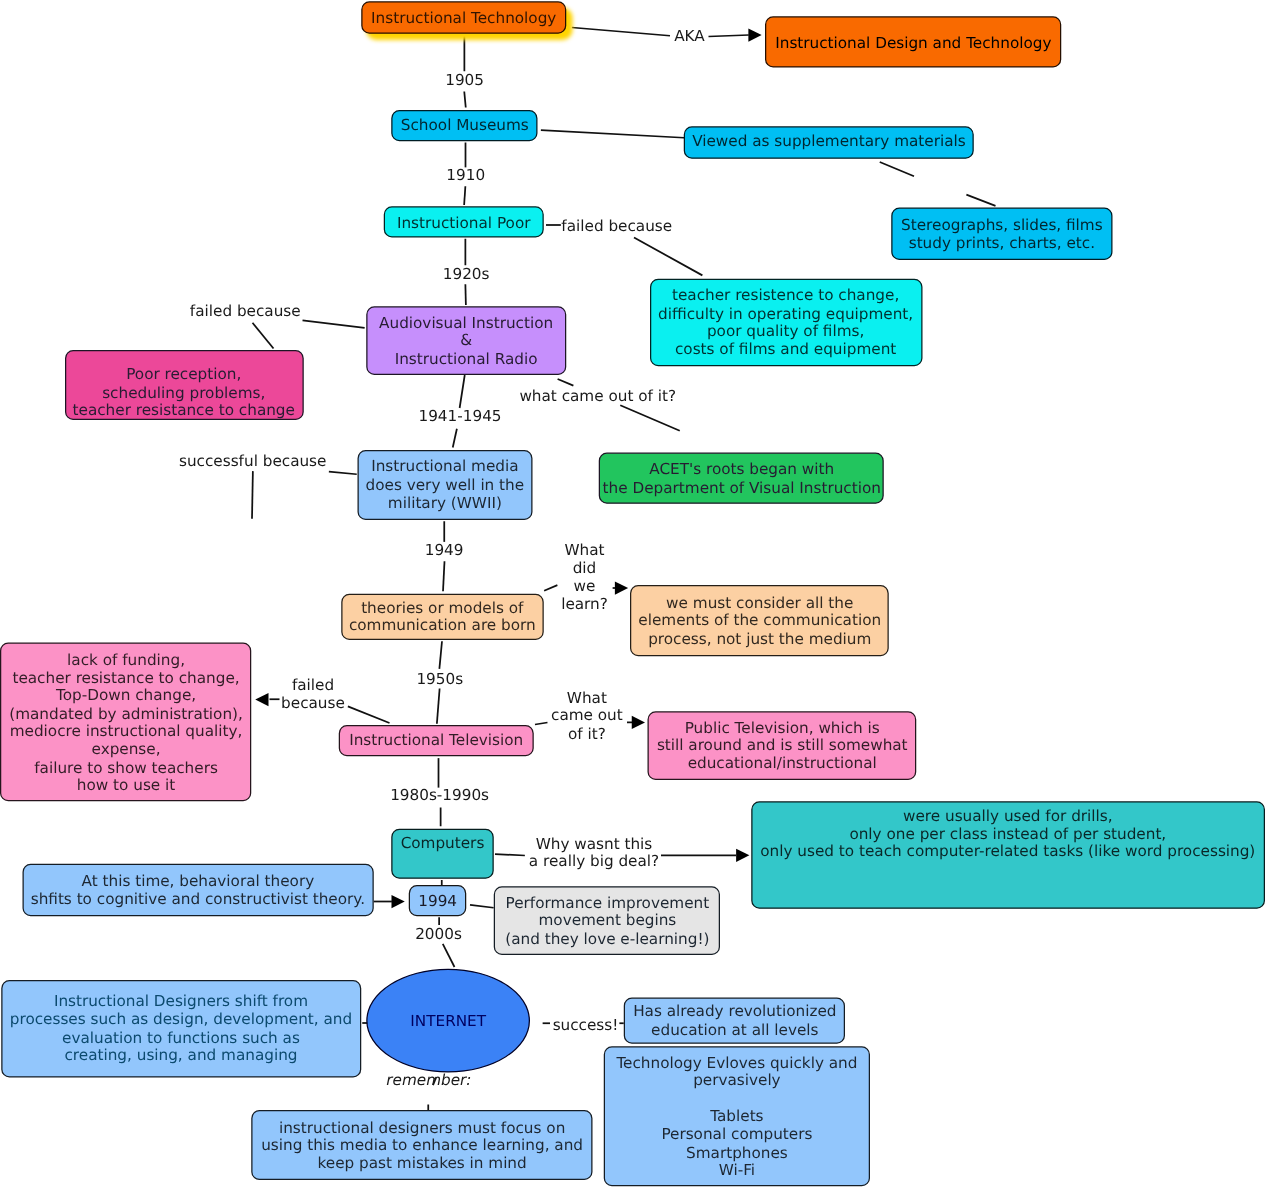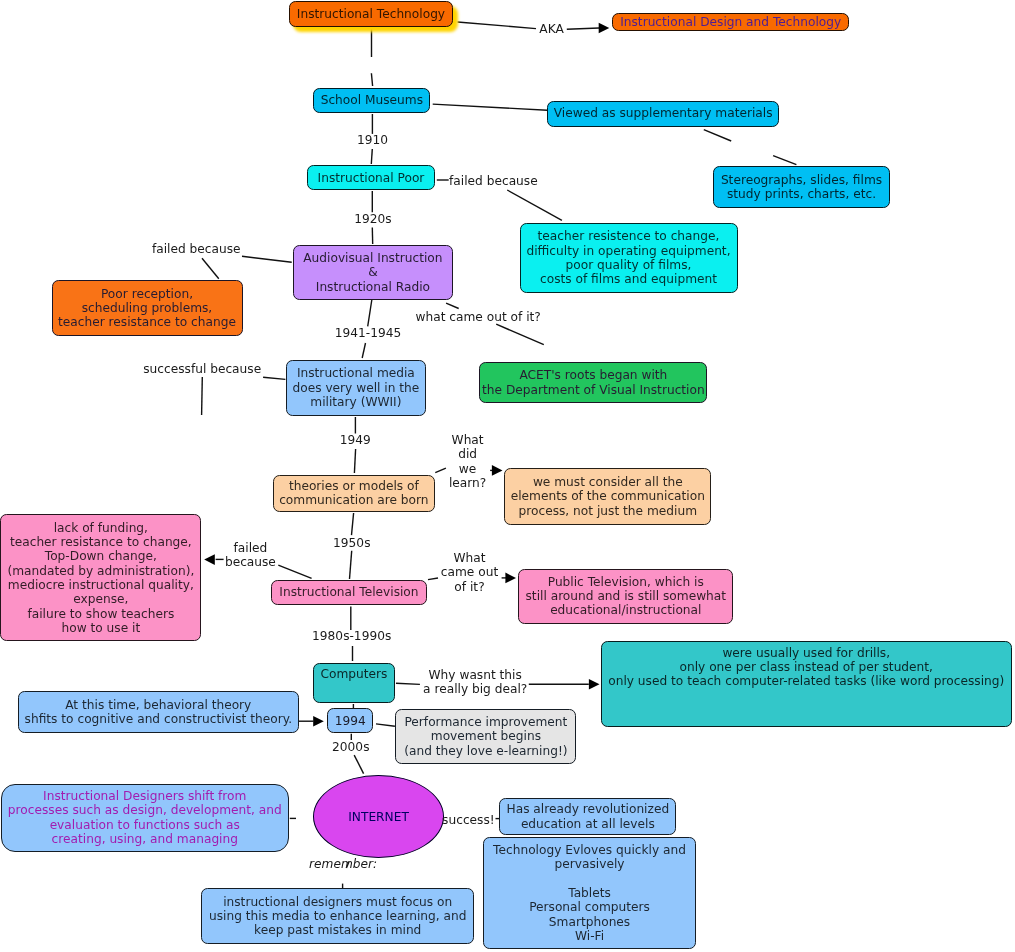--- a/index.html
+++ b/index.html
@@ -71,34 +71,34 @@
       <path d="M 351.3,733.8 L 351.3,740" stroke="#111111" stroke-width="1.4" fill="none"></path>
       <path d="M 354.2,755.1 L 363.6,773.6" stroke="#111111" stroke-width="1.4" fill="none"></path>
       <path d="M 289.8,818.4 L 296,818.4" stroke="#111111" stroke-width="1.4" fill="none"></path>
       <path d="M 434.1,818.6 L 440,818.6" stroke="#111111" stroke-width="1.4" fill="none"></path>
       <path d="M 495.5,818.6 L 499,818.6" stroke="#111111" stroke-width="1.4" fill="none"></path>
       <path d="M 349.1,861.6 L 346.4,868.1" stroke="#111111" stroke-width="1.4" fill="none"></path>
       <path d="M 342.6,883.6 L 342.6,888.4" stroke="#111111" stroke-width="1.4" fill="none"></path>
     </svg>
 <div class="glow" style="left: 293.4px; top: 5.6px; width: 164.2px; height: 26px; background: rgb(255, 212, 0);"></div>
     <div class="node" style="left: 288.9px; top: 1.4px; width: 164.2px; height: 26px; background: rgb(249, 106, 0); border-color: rgb(37, 15, 0); color: rgb(49, 21, 0);"><span>Instructional Technology</span></div>
-    <div class="node" style="left: 612.4px; top: 13.2px; width: 236.6px; height: 18px; background: rgb(249, 106, 0); border-color: rgb(37, 15, 0); color: #4c1d95;"><span>Instructional Design and Technology</span></div>
+    <div class="node" style="left: 612.4px; top: 13.2px; width: 236.6px; height: 41px; background: rgb(249, 106, 0); border-color: rgb(37, 15, 0); color: #000000;"><span>Instructional Design and Technology</span></div>
     <div class="node" style="left: 313.4px; top: 88.4px; width: 116.9px; height: 24.4px; background: rgb(0, 191, 243); border-color: rgb(0, 28, 36); color: rgb(0, 38, 48);"><span>School Museums</span></div>
     <div class="node" style="left: 547.3px; top: 100.5px; width: 231.7px; height: 26.3px; background: rgb(0, 191, 243); border-color: rgb(0, 28, 36); color: rgb(0, 38, 48);"><span>Viewed as supplementary materials</span></div>
     <div class="node" style="left: 307.4px; top: 165.3px; width: 127.2px; height: 25px; background: rgb(10, 240, 240); border-color: rgb(1, 36, 36); color: rgb(2, 48, 48);"><span>Instructional Poor</span></div>
     <div class="node" style="left: 713.3px; top: 166.3px; width: 176.4px; height: 42px; background: rgb(0, 191, 243); border-color: rgb(0, 28, 36); color: rgb(0, 38, 48);"><span>Stereographs, slides, films
 study prints, charts, etc.</span></div>
     <div class="node" style="left: 519.5px; top: 222.8px; width: 218px; height: 70.2px; background: rgb(10, 240, 240); border-color: rgb(1, 36, 36); color: rgb(2, 48, 48);"><span>teacher resistence to change,
 difficulty in operating equipment,
 poor quality of films,
 costs of films and equipment</span></div>
     <div class="node" style="left: 292.5px; top: 245.3px; width: 160.8px; height: 54.6px; background: rgb(198, 143, 252); border-color: rgb(29, 21, 37); color: rgb(39, 28, 50);"><span>Audiovisual Instruction
 &amp;
 Instructional Radio</span></div>
-    <div class="node" style="left: 51.5px; top: 280.4px; width: 191px; height: 55.8px; background: #f97316; border-color: rgb(29, 21, 37); color: rgb(39, 28, 50);"><span>Poor reception,
+    <div class="node" style="left: 51.5px; top: 280.4px; width: 191px; height: 55.8px; background: #ec4899; border-color: rgb(29, 21, 37); color: rgb(39, 28, 50); align-items: flex-end;"><span>Poor reception,
 scheduling problems,
 teacher resistance to change</span></div>
     <div class="node" style="left: 479.4px; top: 345.9px; width: 228px; height: 41.6px; background: #22c55e; border-color: rgb(29, 21, 37); color: rgb(39, 28, 50); margin-top: 16px;"><span>ACET's roots began with
 the Department of Visual Instruction</span></div>
     <div class="node" style="left: 285.7px; top: 359.7px; width: 140.4px; height: 56.2px; background: rgb(146, 198, 252); border-color: rgb(21, 29, 37); color: rgb(29, 39, 50);"><span>Instructional media
 does very well in the
 military (WWII)</span></div>
     <div class="node" style="left: 272.6px; top: 474.6px; width: 162.5px; height: 37.6px; background: rgb(252, 208, 163); border-color: rgb(37, 31, 24); color: rgb(50, 41, 32);"><span>theories or models of
 communication are born</span></div>
     <div class="node" style="left: 504.3px; top: 468.4px; width: 207px; height: 56.4px; background: rgb(252, 208, 163); border-color: rgb(37, 31, 24); color: rgb(50, 41, 32);"><span>we must consider all the
@@ -119,38 +119,39 @@
     <div class="node" style="left: 313.2px; top: 662.5px; width: 81.6px; height: 40.4px; background: rgb(51, 199, 201); border-color: rgb(7, 29, 30); color: rgb(10, 39, 40); align-items: flex-start; padding-top: 3.1px; text-align: center;"><span>Computers</span></div>
     <div class="node" style="left: 601px; top: 640.5px; width: 410.5px; height: 86.5px; background: rgb(51, 199, 201); border-color: rgb(7, 29, 30); color: rgb(10, 39, 40); align-items: flex-start; padding-top: 4px;"><span>were usually used for drills,
 only one per class instead of per student,
 only used to teach computer-related tasks (like word processing)</span></div>
     <div class="node" style="left: 17.8px; top: 691.3px; width: 281px; height: 42px; background: rgb(146, 198, 252); border-color: rgb(21, 29, 37); color: rgb(29, 39, 50);"><span>At this time, behavioral theory
 shfits to cognitive and constructivist theory.</span></div>
     <div class="node" style="left: 326.8px; top: 708.4px; width: 46.7px; height: 24.9px; background: rgb(146, 198, 252);"><span>1994</span></div>
     <div class="node" style="left: 395.4px; top: 708.7px; width: 181px; height: 55.4px; background: #e5e5e5; border-color: rgb(21, 29, 37); color: rgb(29, 39, 50);"><span>Performance improvement
 movement begins
 (and they love e-learning!)</span></div>
-    <div class="node ellipse" style="left: 313px; top: 775.3px; width: 131.1px; height: 83.1px; background: #d946ef; border-color: rgb(0, 0, 38); color: rgb(0, 0, 96);"><span>INTERNET</span></div>
-    <div class="node" style="left: 0.9px; top: 783.5px; width: 287.8px; height: 68px; background: rgb(146, 198, 252); border-color: rgb(21, 29, 37); color: #a21caf; border-radius: 14px;"><span>Instructional Designers shift from
+    <div class="node ellipse" style="left: 293px; top: 775.3px; width: 131.1px; height: 83.1px; background: #3b82f6; border-color: rgb(0, 0, 38); color: rgb(0, 0, 96);"><span>INTERNET</span></div>
+    <div class="node" style="left: 0.9px; top: 783.5px; width: 287.8px; height: 78px; background: rgb(146, 198, 252); border-color: rgb(21, 29, 37); color: #0c4a6e;"><span>Instructional Designers shift from
 processes such as design, development, and
 evaluation to functions such as
 creating, using, and managing</span></div>
     <div class="node" style="left: 499.2px; top: 798.4px; width: 177.3px; height: 36.8px; background: rgb(146, 198, 252); border-color: rgb(21, 29, 37); color: rgb(29, 39, 50);"><span>Has already revolutionized
 education at all levels</span></div>
     <div class="node" style="left: 483.1px; top: 837.3px; width: 212.9px; height: 111.6px; background: rgb(146, 198, 252); border-color: rgb(21, 29, 37); color: rgb(29, 39, 50);"><span>Technology Evloves quickly and
 pervasively
 
 Tablets
 Personal computers
 Smartphones
 Wi-Fi</span></div>
     <div class="node" style="left: 201.1px; top: 888.3px; width: 273.2px; height: 55.9px; background: rgb(146, 198, 252); border-color: rgb(21, 29, 37); color: rgb(29, 39, 50);"><span>instructional designers must focus on
 using this media to enhance learning, and
 keep past mistakes in mind</span></div>
     <div class="elabel" style="left: 0px; top: 22px; width: 400px; margin-left: 351.6px;">AKA</div>
+    <div class="elabel" style="left: 0px; top: 57px; width: 400px; margin-left: 171.7px;">1905</div>
     <div class="elabel" style="left: 0px; top: 133px; width: 400px; margin-left: 172.6px;">1910</div>
     <div class="elabel" style="left: 0px; top: 174px; width: 400px; margin-left: 293.4px;">failed because</div>
     <div class="elabel" style="left: 0px; top: 212px; width: 400px; margin-left: 172.9px;">1920s</div>
     <div class="elabel" style="left: 0px; top: 242px; width: 400px; margin-left: -3.8px;">failed because</div>
     <div class="elabel" style="left: 0px; top: 309.5px; width: 400px; margin-left: 278.2px;">what came out of it?</div>
     <div class="elabel" style="left: 0px; top: 325.5px; width: 400px; margin-left: 168px;">1941-1945</div>
     <div class="elabel" style="left: 0px; top: 362px; width: 400px; margin-left: 2.2px;">successful because</div>
     <div class="elabel" style="left: 0px; top: 432.5px; width: 400px; margin-left: 155.3px;">1949</div>
     <div class="elabel" style="left: 0px; top: 433px; width: 400px; margin-left: 267.6px;">What
 did

